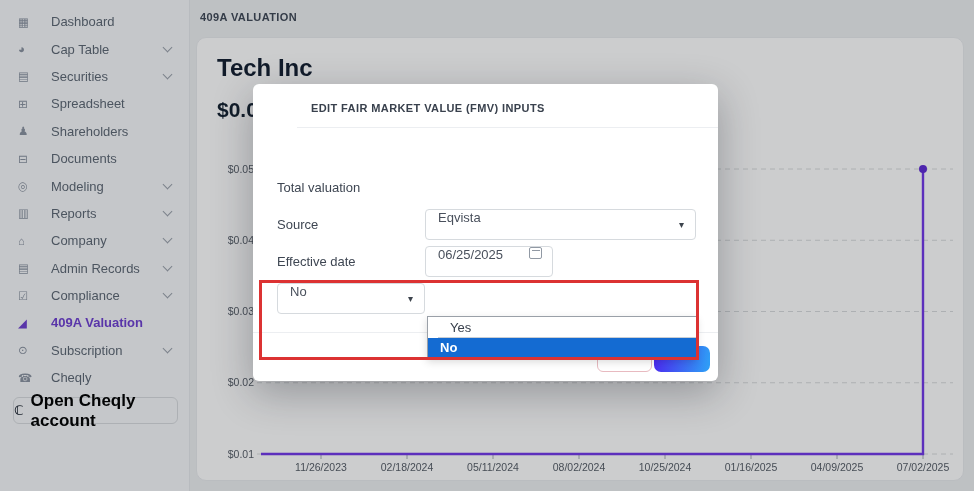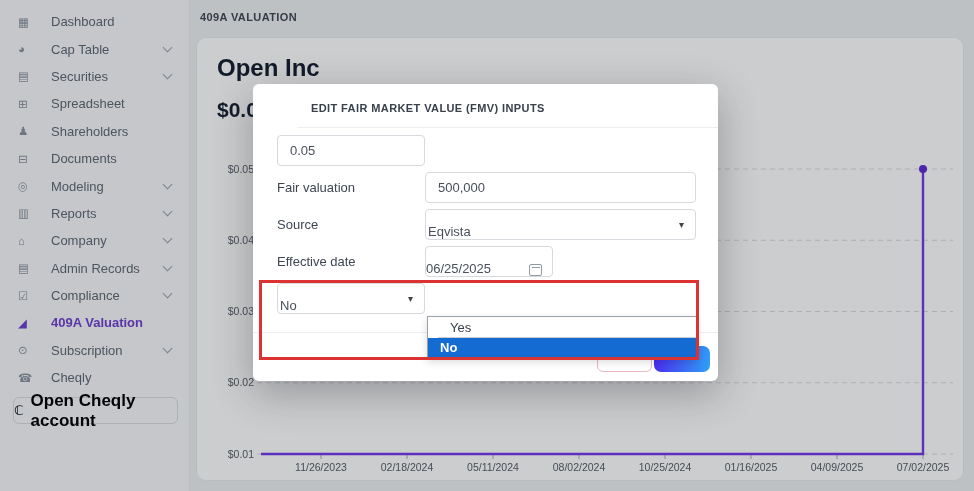--- a/index.html
+++ b/index.html
@@ -39,25 +39,25 @@
   .modal-head { padding:14px 14px 11px 14px; border-bottom:1px solid #eceef1;margin-left:44px; }
   .modal-title { font-size:11px; font-weight:bold; letter-spacing:.4px; color:#39414d; }
   .modal-body { padding:7px 22px 0 24px; }
   .m-row { display:grid; grid-template-columns:148px 1fr; align-items:center;
            height:31px; margin-bottom:6px; }
   .m-label { font-size:13px; color:#3e4652; }
   .inp, .sel, .date-inp { height:31px; border:1px solid #d6dade; border-radius:4px;
            background:#fff; font-size:13px; color:#49505c; width:100%;
            font-family:"Liberation Sans","DejaVu Sans",sans-serif; }
   .inp { padding:0 12px; outline:none; }
-  .sel { position:relative; display:flex; align-items:flex-end; padding:0 28px 0 2px; cursor:pointer; }
+  .sel { position:relative; display:flex; align-items:flex-start; padding:0 28px 0 12px; cursor:pointer; }
   .sel .caret { position:absolute; right:11px; top:50%; transform:translateY(-55%);
                 font-size:10px; color:#3d444d; }
-  .date-inp { width:128px; display:flex; align-items:flex-end; justify-content:space-between;
-              padding:0 10px 0 0; cursor:pointer; }
+  .date-inp { width:128px; display:flex; align-items:flex-start; justify-content:space-between;
+              padding:0 10px 0 12px; cursor:pointer; }
   .cal { width:13px; height:12px; border:1.5px solid #9199a4; border-radius:2px; position:relative; }
   .cal::before { content:''; position:absolute; left:1.5px; right:1.5px; top:1.8px;
                  height:1.4px; background:#9199a4; }
   .modal-divider { position:absolute; left:0; right:0; top:248px; height:1px; background:#eceef1; }
   .modal-foot { position:absolute; right:8px; bottom:9px; display:flex; gap:2px; }
   .btn-cancel { width:55px; height:26px; background:#fff; border:1px solid #e8bac0;
                 border-radius:6px; cursor:pointer; }
   .btn-save { width:56px; height:26px; border:none; border-radius:7px; cursor:pointer;
               background:linear-gradient(100deg,#4b2bf0 5%,#2f9cf6 95%); }
 
@@ -146,21 +146,21 @@
     </div>
     <div class="cheqly">
       <span class="logo">ℂ</span>
       <span class="txt">Open Cheqly account</span>
     </div>
   </aside>
 
   <div class="page-title">409A VALUATION</div>
 
   <section class="card">
-    <h1 class="company">Open Inc</h1>
+    <h1 class="company">Tech Inc</h1>
     <div class="fmv-big">$0.0</div>
     <div class="chart-host" id="chart"><svg width="768" height="341" viewBox="0 0 768 341">
           <line x1="60" x2="756" y1="28" y2="28" stroke="#d8dadd" stroke-dasharray="5 4"></line>
           <text x="57" y="31.5" text-anchor="end" font-size="10.5" fill="#565d67">$0.05</text>
           <line x1="60" x2="756" y1="99.25000000000001" y2="99.25000000000001" stroke="#d8dadd" stroke-dasharray="5 4"></line>
           <text x="57" y="102.75000000000001" text-anchor="end" font-size="10.5" fill="#565d67">$0.04</text>
           <line x1="60" x2="756" y1="170.50000000000003" y2="170.50000000000003" stroke="#d8dadd" stroke-dasharray="5 4"></line>
           <text x="57" y="174.00000000000003" text-anchor="end" font-size="10.5" fill="#565d67">$0.03</text>
           <line x1="60" x2="756" y1="241.75" y2="241.75" stroke="#d8dadd" stroke-dasharray="5 4"></line>
           <text x="57" y="245.25" text-anchor="end" font-size="10.5" fill="#565d67">$0.02</text>
@@ -188,25 +188,23 @@
   </section>
 
   <div class="overlay"></div>
 
   <section class="modal">
     <div class="modal-head">
       <span class="modal-title">EDIT FAIR MARKET VALUE (FMV) INPUTS</span>
     </div>
     <div class="modal-body">
       <div class="m-row">
-        <input class="inp" value="0.05" style="">
-      </div>
-      <div class="m-row">
-        <span class="m-label">Fair valuation</span>
-        <input class="inp" value="500,000" style="">
+      </div>
+      <div class="m-row">
+        <span class="m-label">Total valuation</span>
       </div>
       <div class="m-row">
         <span class="m-label">Source</span>
         <div class="sel">
           <span>Eqvista</span>
           <span class="caret">▾</span>
         </div>
       </div>
       <div class="m-row">
         <span class="m-label">Effective date</span>

